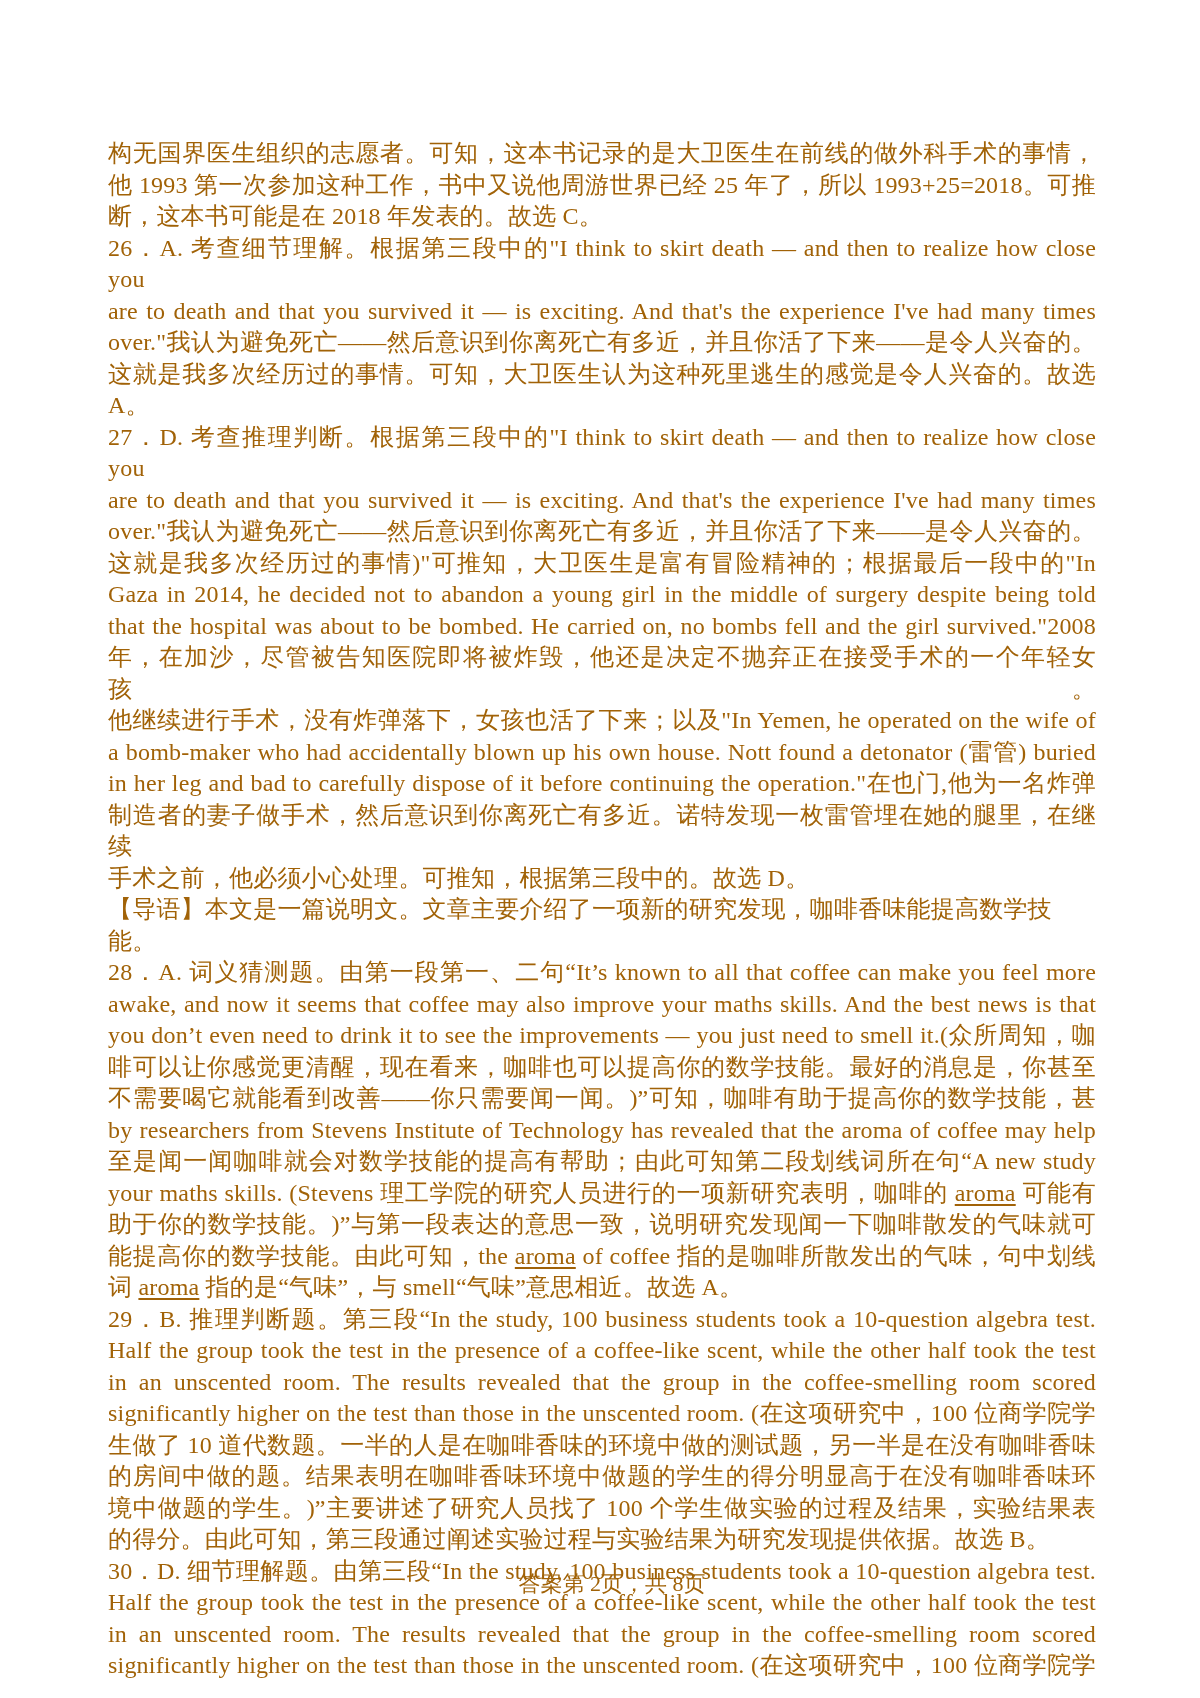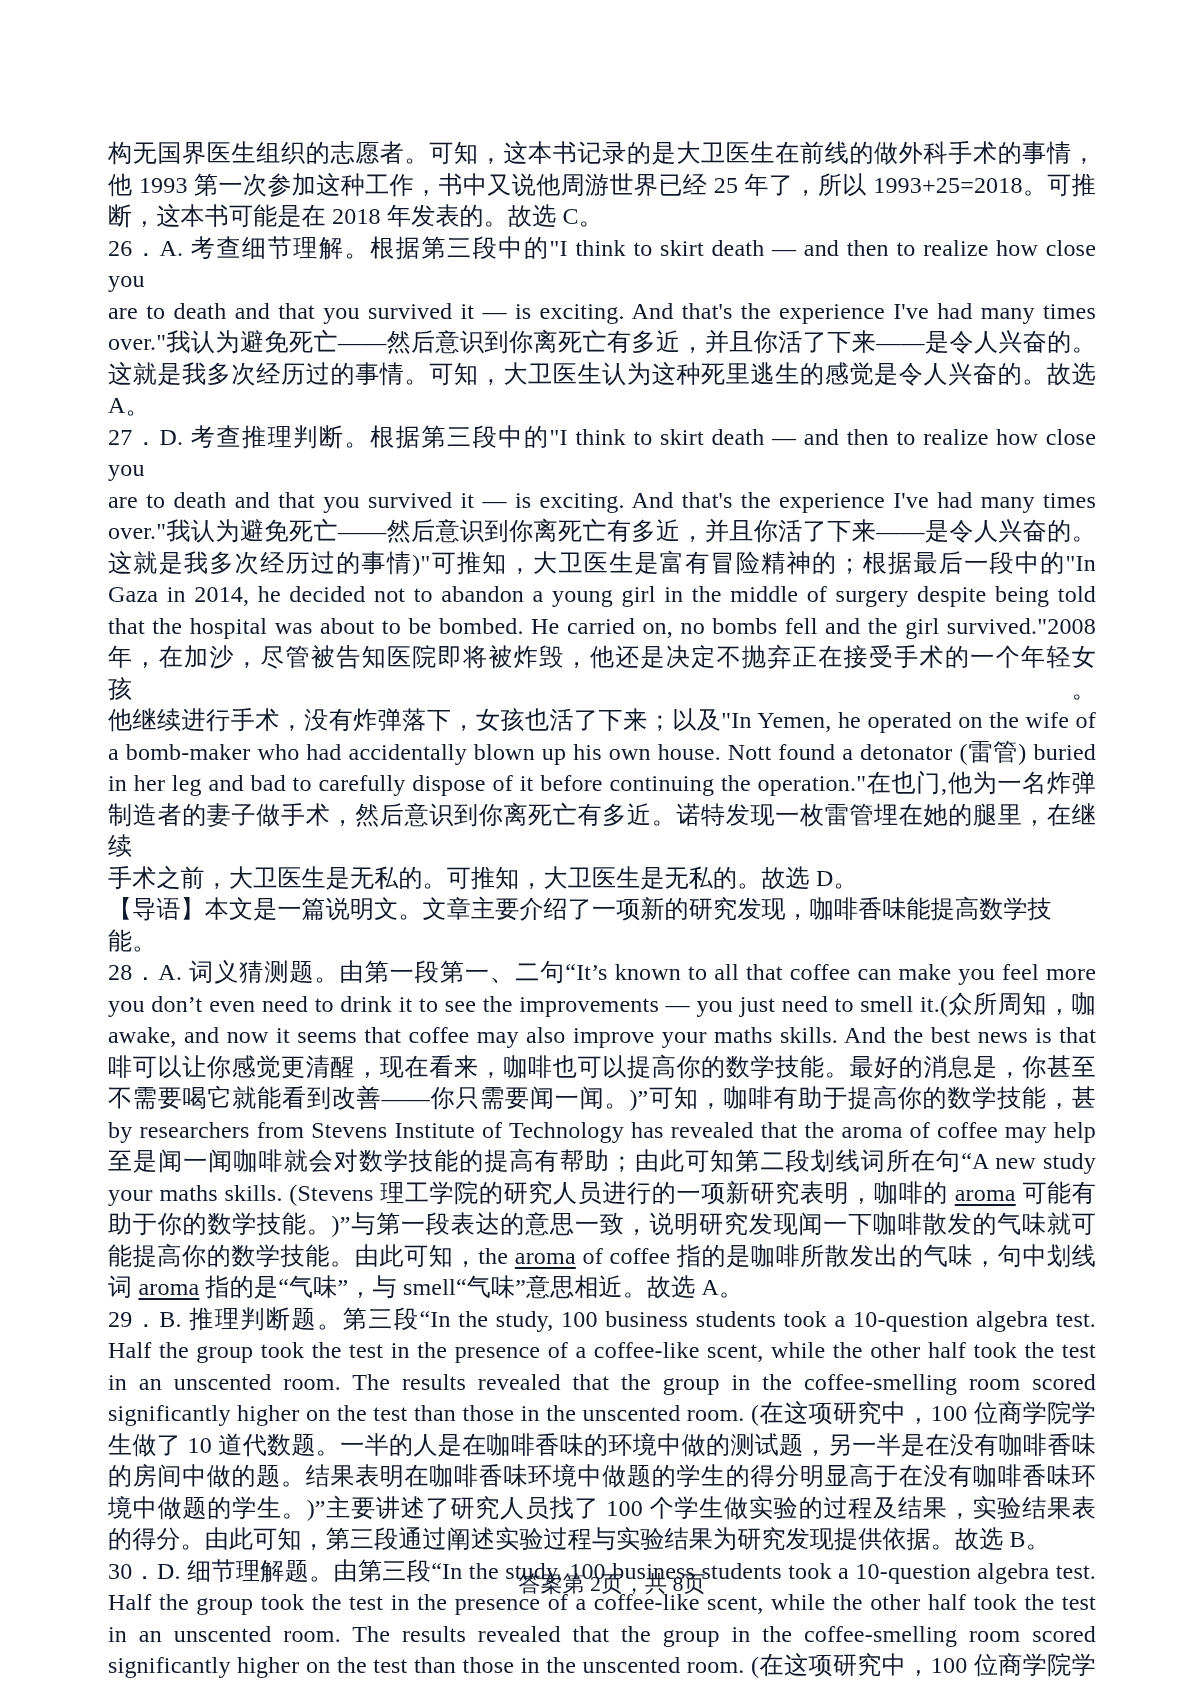--- a/index.html
+++ b/index.html
@@ -7,21 +7,21 @@
     padding: 0;
     background: #ffffff;
   }
   .page {
     position: relative;
     width: 1200px;
     height: 1698px;
     background: #ffffff;
     overflow: hidden;
     font-family: "Liberation Serif", "DejaVu Serif", serif;
-    color: #0f172a;
+    color: #a16207;
   }
   .text-block {
     position: absolute;
     left: 108px;
     top: 138px;
     width: 988px;
   }
   .line {
     font-size: 24px;
     line-height: 31.5px;
@@ -65,25 +65,25 @@
       <div class="line">are to death and that you survived it — is exciting. And that's the experience I've had many times</div>
       <div class="line">over."我认为避免死亡——然后意识到你离死亡有多近，并且你活了下来——是令人兴奋的。</div>
       <div class="line">这就是我多次经历过的事情)"可推知，大卫医生是富有冒险精神的；根据最后一段中的"In</div>
       <div class="line">Gaza in 2014, he decided not to abandon a young girl in the middle of surgery despite being told</div>
       <div class="line">that the hospital was about to be bombed. He carried on, no bombs fell and the girl survived."2008</div>
       <div class="line">年，在加沙，尽管被告知医院即将被炸毁，他还是决定不抛弃正在接受手术的一个年轻女孩。</div>
       <div class="line">他继续进行手术，没有炸弹落下，女孩也活了下来；以及"In Yemen, he operated on the wife of</div>
       <div class="line">a bomb-maker who had accidentally blown up his own house. Nott found a detonator (雷管) buried</div>
       <div class="line">in her leg and bad to carefully dispose of it before continuing the operation."在也门,他为一名炸弹</div>
       <div class="line">制造者的妻子做手术，然后意识到你离死亡有多近。诺特发现一枚雷管埋在她的腿里，在继续</div>
-      <div class="line last">手术之前，大卫医生是无私的。可推知，大卫医生是无私的。故选 D。</div>
+      <div class="line last">手术之前，他必须小心处理。可推知，根据第三段中的。故选 D。</div>
       <div class="line last">【导语】本文是一篇说明文。文章主要介绍了一项新的研究发现，咖啡香味能提高数学技能。</div>
       <div class="line">28．A. 词义猜测题。由第一段第一、二句“It’s known to all that coffee can make you feel more</div>
+      <div class="line">awake, and now it seems that coffee may also improve your maths skills. And the best news is that</div>
       <div class="line">you don’t even need to drink it to see the improvements — you just need to smell it.(众所周知，咖</div>
-      <div class="line">awake, and now it seems that coffee may also improve your maths skills. And the best news is that</div>
       <div class="line">啡可以让你感觉更清醒，现在看来，咖啡也可以提高你的数学技能。最好的消息是，你甚至</div>
       <div class="line">不需要喝它就能看到改善——你只需要闻一闻。)”可知，咖啡有助于提高你的数学技能，甚</div>
       <div class="line">by researchers from Stevens Institute of Technology has revealed that the aroma of coffee may help</div>
       <div class="line">至是闻一闻咖啡就会对数学技能的提高有帮助；由此可知第二段划线词所在句“A new study</div>
       <div class="line">your maths skills. (Stevens 理工学院的研究人员进行的一项新研究表明，咖啡的 <u>aroma</u> 可能有</div>
       <div class="line">助于你的数学技能。)”与第一段表达的意思一致，说明研究发现闻一下咖啡散发的气味就可</div>
       <div class="line">能提高你的数学技能。由此可知，the <u>aroma</u> of coffee 指的是咖啡所散发出的气味，句中划线</div>
       <div class="line last">词 <u>aroma</u> 指的是“气味”，与 smell“气味”意思相近。故选 A。</div>
       <div class="line">29．B. 推理判断题。第三段“In the study, 100 business students took a 10-question algebra test.</div>
       <div class="line">Half the group took the test in the presence of a coffee-like scent, while the other half took the test</div>

